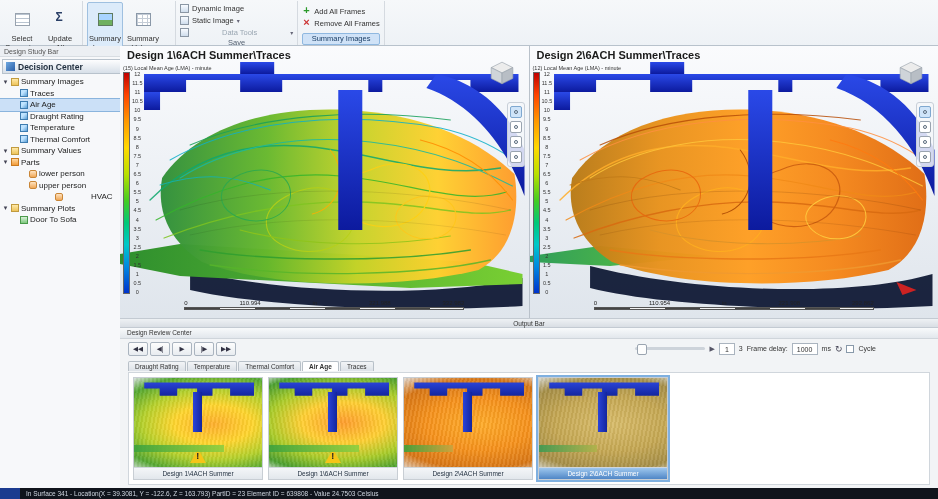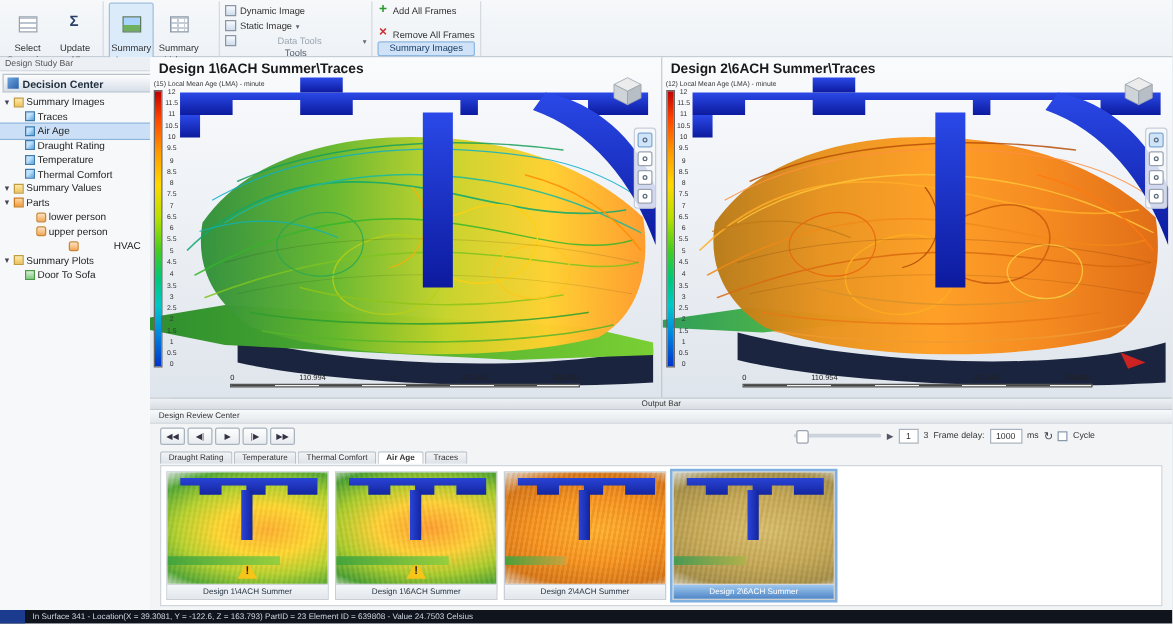--- a/index.html
+++ b/index.html
@@ -5,21 +5,21 @@
   html,body{margin:0;padding:0;background:#dfe3e8;}
   *{box-sizing:border-box;}
   .app{position:relative;width:938px;height:499px;background:#eef1f4;overflow:hidden;
        font-family:"Liberation Sans",sans-serif;color:#222;}
 
   
   .ribbon{position:absolute;left:0;top:0;right:0;height:46px;background:linear-gradient(#f6f8fa,#eef2f6);
           border-bottom:1px solid #b8c2cc;display:flex;align-items:stretch;padding-top:1px;}
   .rgroup{display:flex;flex-direction:column;border-right:1px solid #d5dae0;padding:0 4px;}
   .rrow{flex:1;display:flex;align-items:flex-start;gap:2px;padding-top:1px;}
-  .rcol{display:flex;flex-direction:column;justify-content:space-between;gap:1px;padding-top:2px;}
+  .rcol{display:flex;flex-direction:column;justify-content:center;gap:1px;padding-top:2px;}
   .rcaption{text-align:center;font-size:7.5px;color:#546070;padding:1px 3px;line-height:1.1;}
   .rcaption.active{background:#cfe2f7;border:1px solid #8fb8e0;border-radius:2px;color:#1c3f66;}
   .bigbtn{width:36px;text-align:center;font-size:7.5px;line-height:1.15;color:#333;border:1px solid transparent;
           border-radius:2px;padding:1px 0;white-space:pre-line;}
   .bigbtn.active{background:#dcebfa;border-color:#9fc0e0;}
   .ri{width:15px;height:13px;display:block;margin:0 auto 1px;position:relative;}
   .ri-select{background:#fff;border:1px solid #98a2ae;background-image:repeating-linear-gradient(#b9c4d0 0 1px,transparent 1px 4px);}
   .ri-update::after{content:'\03A3';position:absolute;left:3px;top:-2px;font-size:12px;font-weight:bold;color:#2a3f66;}
   .ri-simages{background:linear-gradient(180deg,#a8d4ff 54%,#6fb060 54%);border:1px solid #5f7a5f;}
   .ri-svalues{background:#fff;border:1px solid #8a98a8;background-image:repeating-linear-gradient(#c4ccd6 0 1px,transparent 1px 4px),repeating-linear-gradient(90deg,#c4ccd6 0 1px,transparent 1px 5px);}
@@ -213,21 +213,21 @@
           <span class="si"></span>
           <span>Static Image</span>
           <span class="ddarrow">▾</span>
         </div>
         <div class="smallbtn disabled">
           <span class="si"></span>
           <span>Data Tools</span>
           <span class="ddarrow">▾</span>
         </div>
       </div>
-      <div class="rcaption">Tools</div>
+      <div class="rcaption">Save</div>
     </div>
 
     <div class="rgroup">
       <div class="rcol" style="flex:1">
         <div class="smallbtn">
           <span class="si si-add"></span>
           <span>Add All Frames</span>
         </div>
         <div class="smallbtn">
           <span class="si si-rem"></span>

